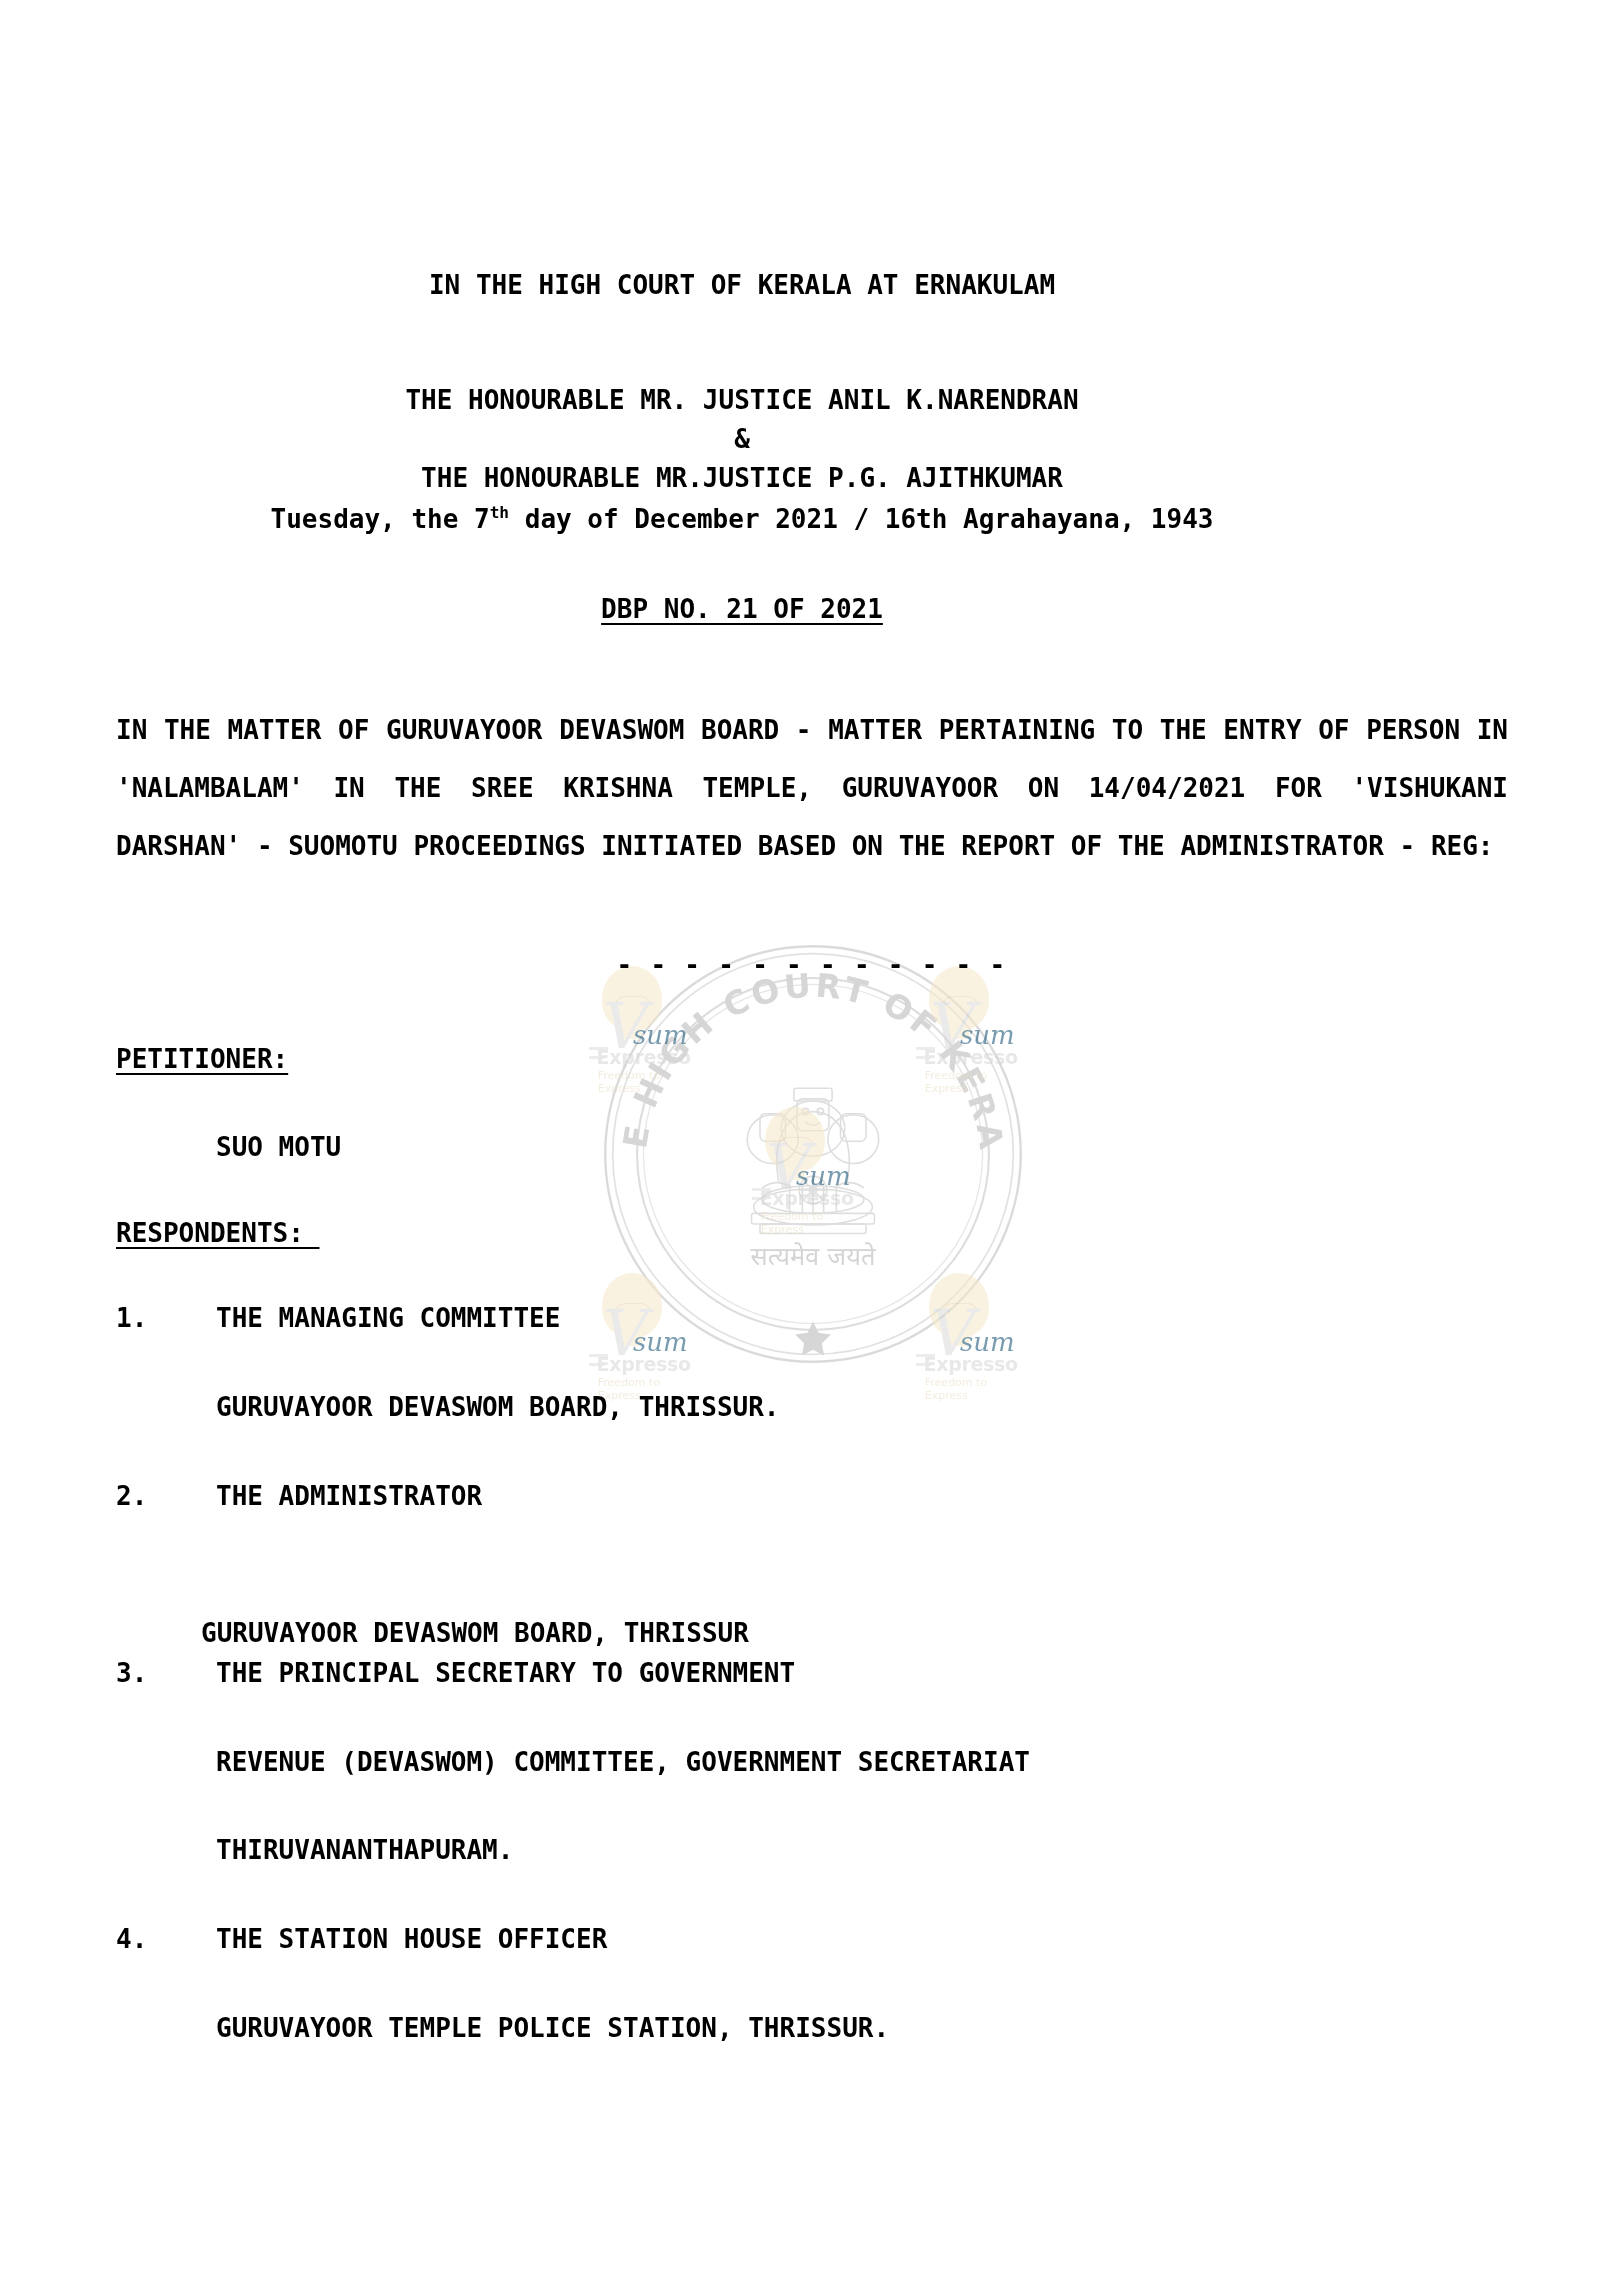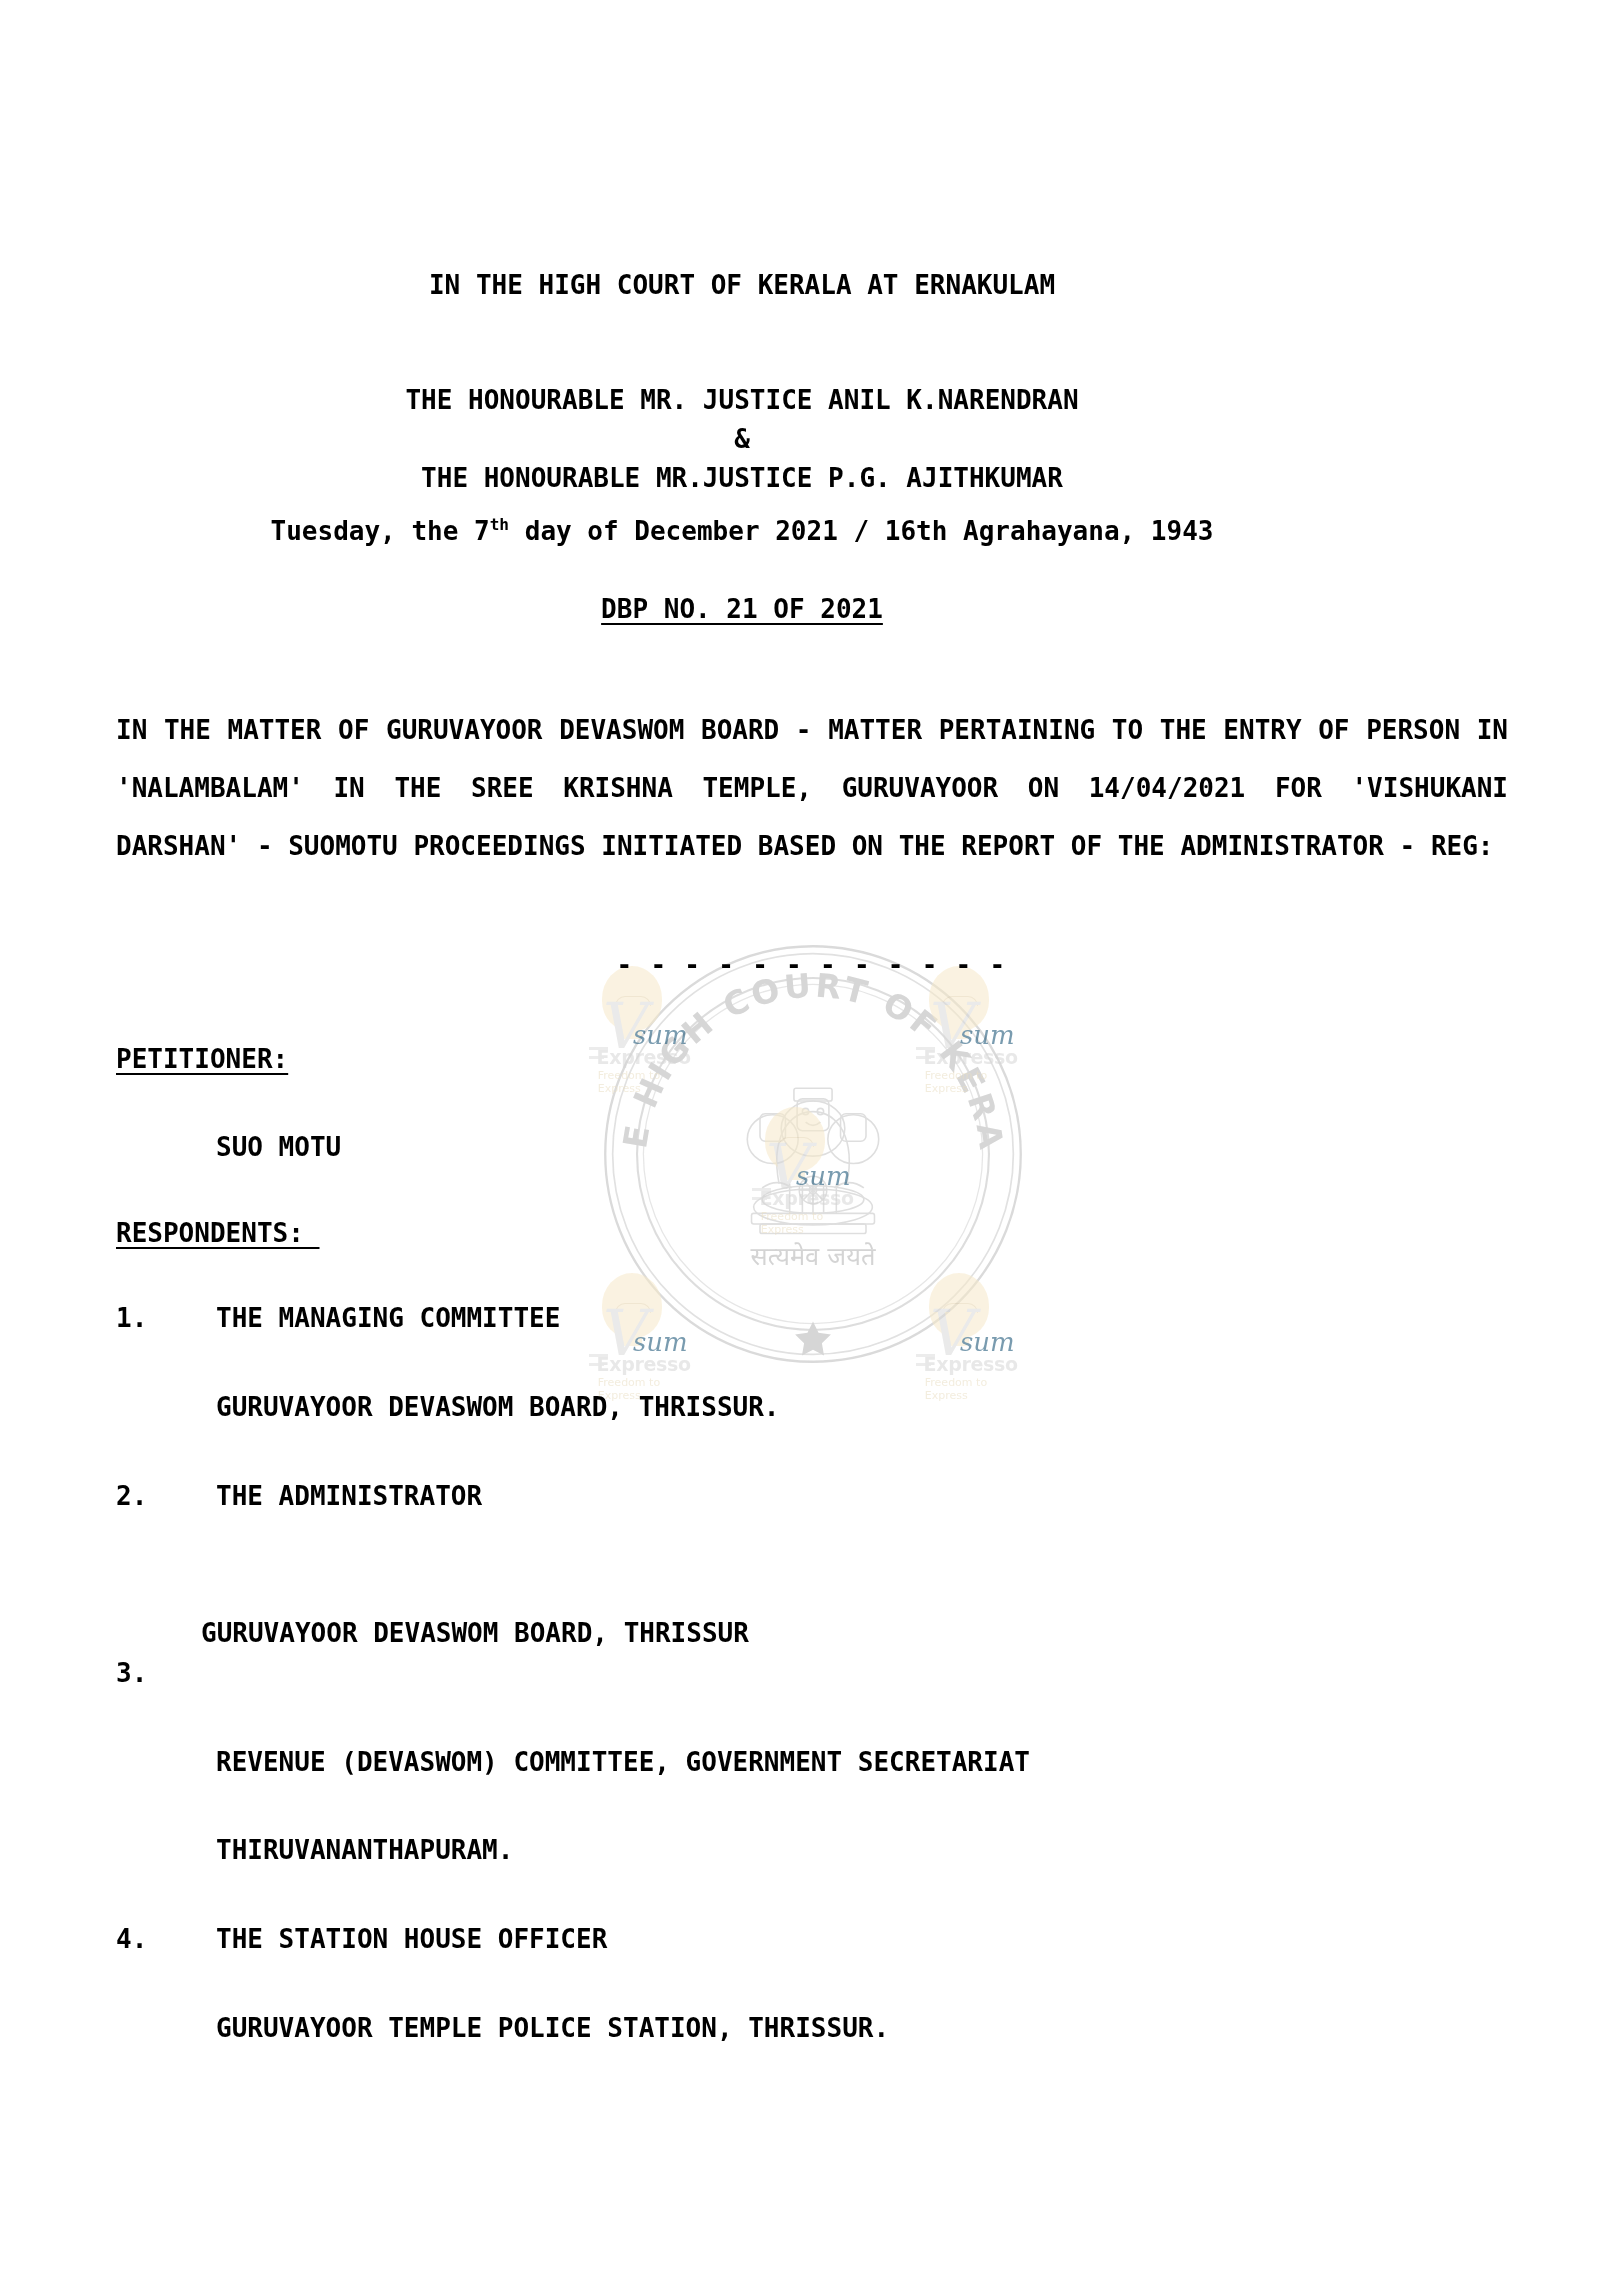--- a/index.html
+++ b/index.html
@@ -313,21 +313,21 @@
 
     <div class="ln center hdr" style="top:270px;">IN THE HIGH COURT OF KERALA AT ERNAKULAM</div>
 
 
     <div class="ln center hdr" style="top:385px;">THE HONOURABLE MR. JUSTICE ANIL K.NARENDRAN</div>
 
     <div class="ln center hdr" style="top:424px;">&amp;</div>
 
     <div class="ln center hdr" style="top:463px;">THE HONOURABLE MR.JUSTICE P.G. AJITHKUMAR</div>
 
-    <div class="ln center hdr" style="top:516px;"><span>Tuesday, the 7</span><sup>th</sup><span> day of December 2021 / 16th Agrahayana, 1943</span></div>
+    <div class="ln center hdr" style="top:504px;"><span>Tuesday, the 7</span><sup>th</sup><span> day of December 2021 / 16th Agrahayana, 1943</span></div>
 
     <div class="ln center hdr u" style="top:594px;">DBP NO. 21 OF 2021</div>
 
     <div class="matter">IN THE MATTER OF GURUVAYOOR DEVASWOM BOARD - MATTER PERTAINING TO THE ENTRY OF PERSON IN 'NALAMBALAM' IN THE SREE KRISHNA TEMPLE, GURUVAYOOR ON 14/04/2021 FOR 'VISHUKANI DARSHAN' - SUOMOTU PROCEEDINGS INITIATED BASED ON THE REPORT OF THE ADMINISTRATOR - REG:</div>
 
     <div class="dashsep">- - - - - - - - - - - -</div>
 
     <div class="ln u hdr" style="left:116px; top:1044px;">PETITIONER:</div>
 
     <div class="ln hdr" style="left:216px; top:1132px;">SUO MOTU</div>
@@ -336,20 +336,21 @@
 
     <div class="ln hdr" style="left:116px; top:1303px;">1.</div>
     <div class="ln hdr" style="left:216px; top:1303px;">THE MANAGING COMMITTEE</div>
     <div class="ln hdr" style="left:216px; top:1392px;">GURUVAYOOR DEVASWOM BOARD, THRISSUR.</div>
 
     <div class="ln hdr" style="left:116px; top:1481px;">2.</div>
     <div class="ln hdr" style="left:216px; top:1481px;">THE ADMINISTRATOR</div>
     <div class="ln hdr" style="left:201px; top:1570px;margin-top:48px;">GURUVAYOOR DEVASWOM BOARD, THRISSUR</div>
 
     <div class="ln hdr" style="left:116px; top:1658px;">3.</div>
+    <div class="ln hdr" style="left:216px; top:1658px;">THE PRINCIPAL SECRETARY TO GOVERNMENT</div>
     <div class="ln hdr" style="left:216px; top:1747px;">REVENUE (DEVASWOM) COMMITTEE, GOVERNMENT SECRETARIAT</div>
     <div class="ln hdr" style="left:216px; top:1835px;">THIRUVANANTHAPURAM.</div>
 
     <div class="ln hdr" style="left:116px; top:1924px;">4.</div>
     <div class="ln hdr" style="left:216px; top:1924px;">THE STATION HOUSE OFFICER</div>
     <div class="ln hdr" style="left:216px; top:2013px;">GURUVAYOOR TEMPLE POLICE STATION, THRISSUR.</div>
 
   </div>
 </div>
 

